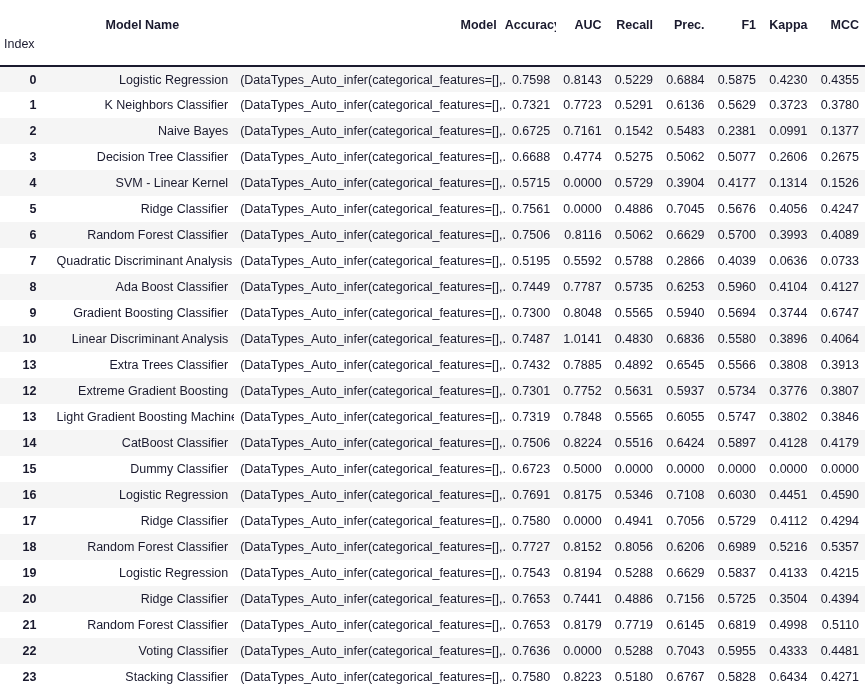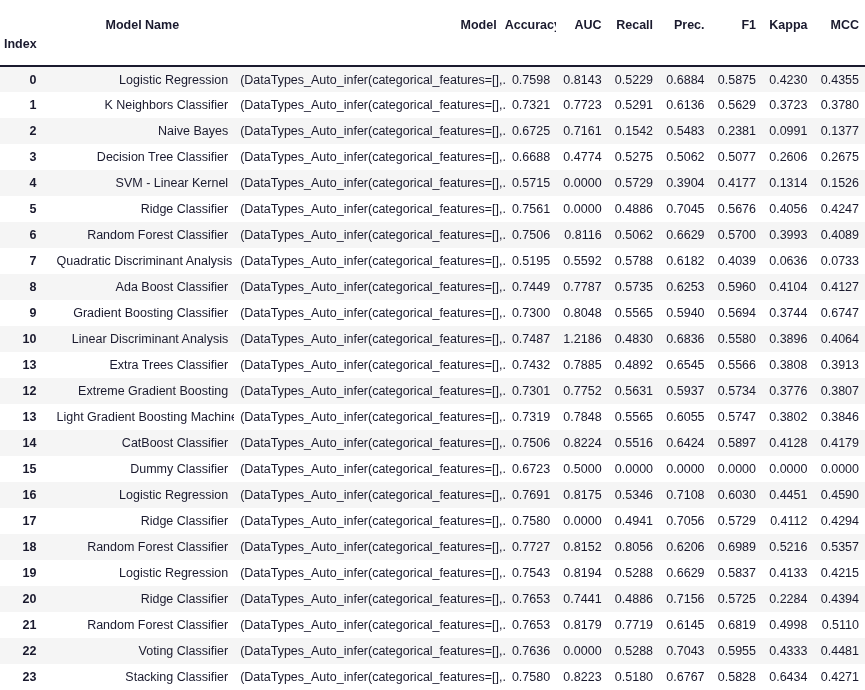--- a/index.html
+++ b/index.html
@@ -43,21 +43,21 @@
   thead tr.head-row-1 th {
     height: 32px;
     font-weight: bold;
     color: #1a1a2e;
     font-size: 12.5px;
     vertical-align: bottom;
     padding-bottom: 4px;
   }
   thead tr.head-row-2 th {
     height: 28px;
-    font-weight: bold;
+    font-weight: normal;
     color: #1a1a2e;
     font-size: 12.5px;
     vertical-align: top;
     padding-top: 1px;
     border-bottom: 2px solid #1a1a2e;
   }
 
   
   col.c-index   { width: 56px; }
   col.c-name    { width: 176px; }
@@ -238,21 +238,21 @@
           <td class="cell-num">0.3993</td>
           <td class="cell-num">0.4089</td>
         </tr>
         <tr class="stripe-off">
           <td class="cell-index">7</td>
           <td class="cell-name">Quadratic Discriminant Analysis</td>
           <td class="cell-model">(DataTypes_Auto_infer(categorical_features=[],...</td>
           <td class="cell-num">0.5195</td>
           <td class="cell-num">0.5592</td>
           <td class="cell-num">0.5788</td>
-          <td class="cell-num">0.6182</td>
+          <td class="cell-num">0.2866</td>
           <td class="cell-num">0.4039</td>
           <td class="cell-num">0.0636</td>
           <td class="cell-num">0.0733</td>
         </tr>
         <tr class="stripe-on">
           <td class="cell-index">8</td>
           <td class="cell-name">Ada Boost Classifier</td>
           <td class="cell-model">(DataTypes_Auto_infer(categorical_features=[],...</td>
           <td class="cell-num">0.7449</td>
           <td class="cell-num">0.7787</td>
@@ -272,21 +272,21 @@
           <td class="cell-num">0.5940</td>
           <td class="cell-num">0.5694</td>
           <td class="cell-num">0.3744</td>
           <td class="cell-num">0.6747</td>
         </tr>
         <tr class="stripe-on">
           <td class="cell-index">10</td>
           <td class="cell-name">Linear Discriminant Analysis</td>
           <td class="cell-model">(DataTypes_Auto_infer(categorical_features=[],...</td>
           <td class="cell-num">0.7487</td>
-          <td class="cell-num">1.2186</td>
+          <td class="cell-num">1.0141</td>
           <td class="cell-num">0.4830</td>
           <td class="cell-num">0.6836</td>
           <td class="cell-num">0.5580</td>
           <td class="cell-num">0.3896</td>
           <td class="cell-num">0.4064</td>
         </tr>
         <tr class="stripe-off">
           <td class="cell-index">13</td>
           <td class="cell-name">Extra Trees Classifier</td>
           <td class="cell-model">(DataTypes_Auto_infer(categorical_features=[],...</td>
@@ -396,21 +396,21 @@
         </tr>
         <tr class="stripe-on">
           <td class="cell-index">20</td>
           <td class="cell-name">Ridge Classifier</td>
           <td class="cell-model">(DataTypes_Auto_infer(categorical_features=[],...</td>
           <td class="cell-num">0.7653</td>
           <td class="cell-num">0.7441</td>
           <td class="cell-num">0.4886</td>
           <td class="cell-num">0.7156</td>
           <td class="cell-num">0.5725</td>
-          <td class="cell-num">0.2284</td>
+          <td class="cell-num">0.3504</td>
           <td class="cell-num">0.4394</td>
         </tr>
         <tr class="stripe-off">
           <td class="cell-index">21</td>
           <td class="cell-name">Random Forest Classifier</td>
           <td class="cell-model">(DataTypes_Auto_infer(categorical_features=[],...</td>
           <td class="cell-num">0.7653</td>
           <td class="cell-num">0.8179</td>
           <td class="cell-num">0.7719</td>
           <td class="cell-num">0.6145</td>

